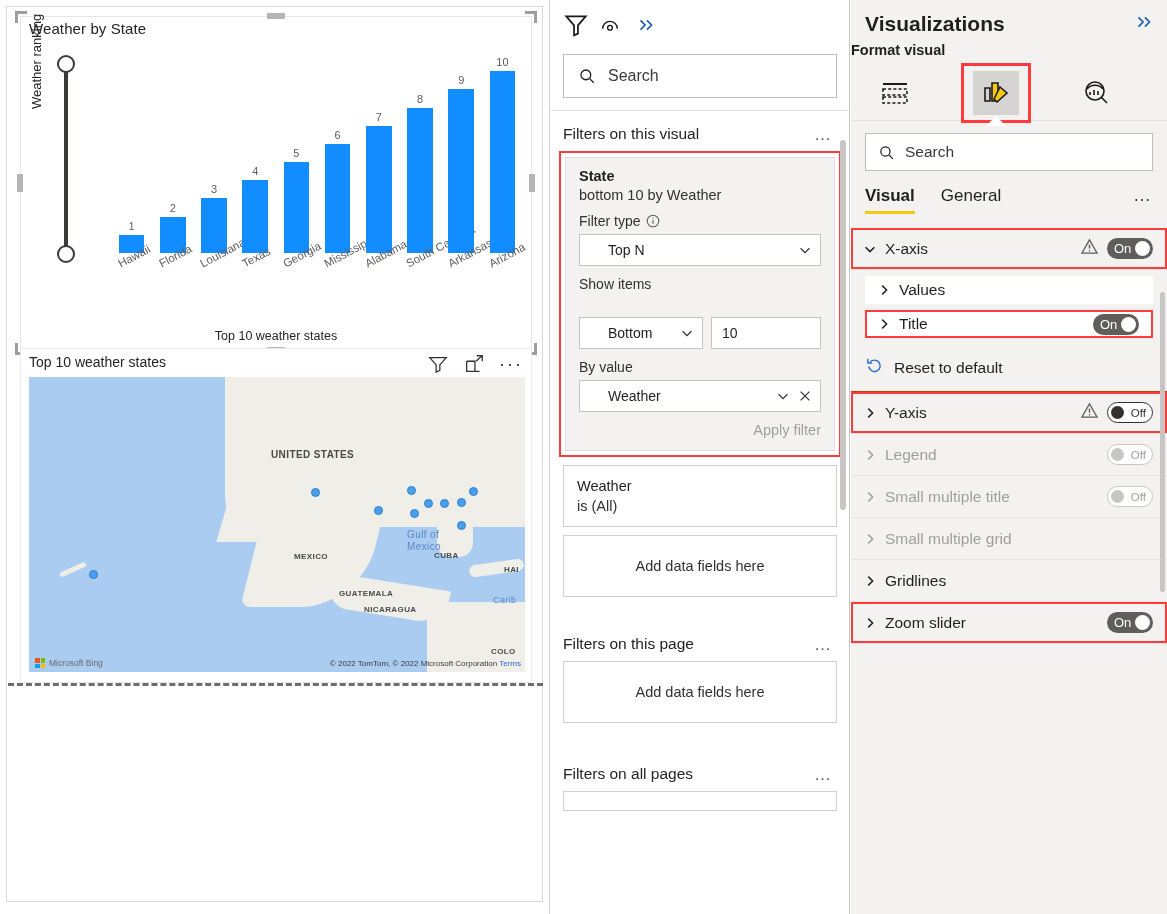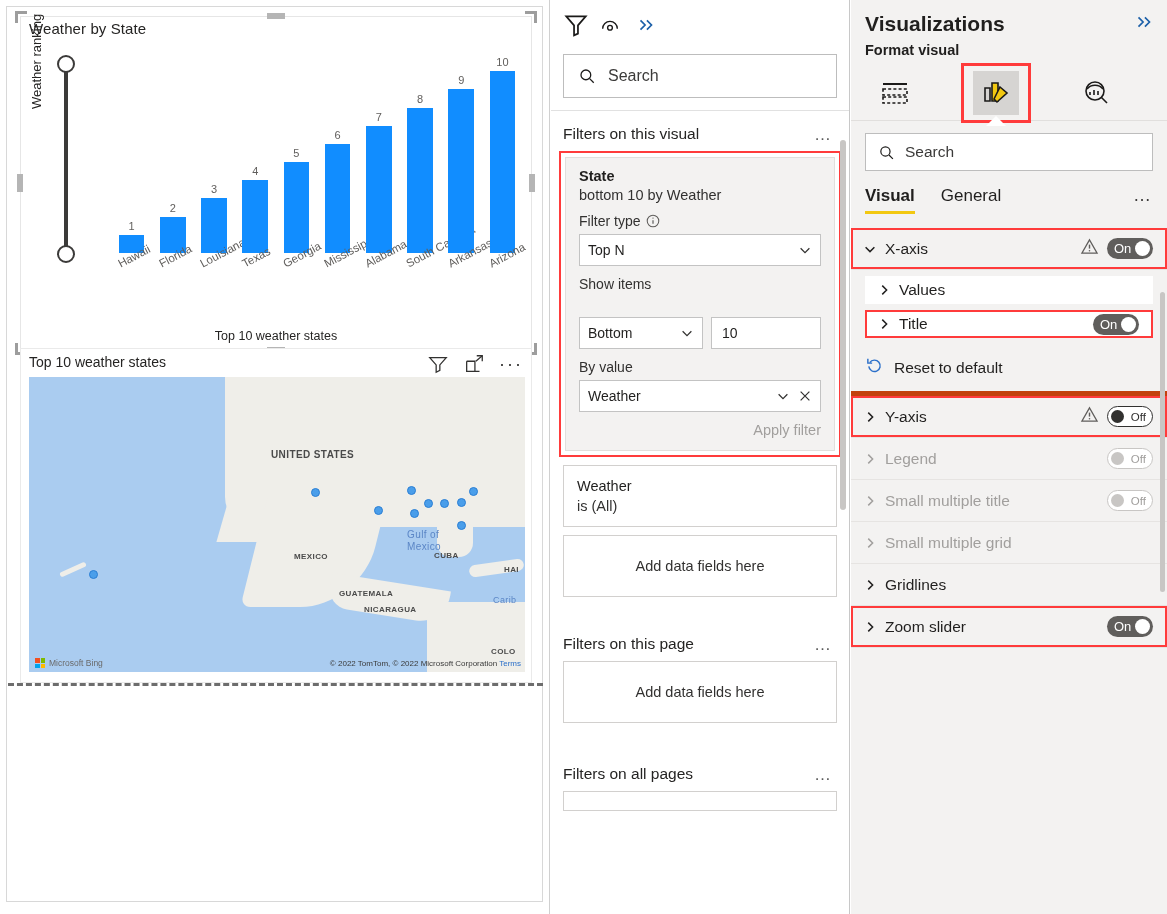--- a/index.html
+++ b/index.html
@@ -141,21 +141,21 @@
   .filter-card {
     background: #f3f2f1; border: 1px solid #e1dfdd;
     padding: 10px 13px 12px 13px;
   }
   .filter-card.plain { background:#fff; border:1px solid #d2d0ce; padding: 12px 13px; }
   .fc-name { font-size: 14.5px; font-weight: 700; color:#201f1e; margin-bottom: 3px; }
   .fc-sub { font-size: 14.5px; color:#323130; margin-bottom: 10px; }
   .fc-lbl { font-size: 14px; color:#323130; margin-bottom: 5px; display:flex; align-items:center; gap:6px; }
   .fc-select {
     height: 32px; border:1px solid #c3c3c3; background:#fff;
-    display:flex; align-items:center; padding: 0 8px 0 8px;
+    display:flex; align-items:center; padding: 0 8px 0 28px;
     font-size: 14px; color:#201f1e;
   }
   .fc-select .val { flex:1; }
   .fc-row { display:flex; gap:8px;margin-top:25px; }
   .fc-input {
     height: 32px; border:1px solid #c3c3c3; background:#fff; flex:1;
     display:flex; align-items:center; padding: 0 10px; font-size:14px; color:#201f1e;
   }
   .fc-apply { text-align:right; font-size:14.5px; color:#a19f9d; margin-top:10px; }
   .dropzone {
@@ -168,21 +168,21 @@
     background:#c8c6c4; border-radius:3px;
   }
 
   
   #viz-pane {
     position:absolute; left:851px; top:0; width:316px; height:914px;
     background:#f3f2f1; overflow:hidden;
   }
   .vp-header { display:flex; align-items:center; padding: 12px 12px 0 14px; }
   .vp-title { font-size: 21px; font-weight:600; color:#201f1e; flex:1; }
-  .vp-sub { font-size: 14.5px; font-weight:700; color:#201f1e; padding: 6px 0 4px 14px; }
+  .vp-sub { font-size: 14.5px; font-weight:700; color:#201f1e; padding: 6px 0 4px 0; }
   .vp-tabs { display:flex; align-items:center; padding: 4px 0 0 0; position:relative; height:58px; }
   .vp-tab {
     width: 58px; height: 48px; display:flex; align-items:center; justify-content:center;
     position:relative;
   }
   .vp-tab.t1 { margin-left: 16px; }
   .vp-tab.t2 { margin-left: 42px; }
   .vp-tab.t3 { margin-left: 42px; }
   .vp-tab.active .tab-bg {
     position:absolute; left:6px; top:2px; width:46px; height:44px; background:#d6d4d2;
@@ -232,21 +232,21 @@
   .toggle.on .knb { position:absolute; right:3px; width:15px; height:15px; border-radius:50%; background:#fff; }
   .toggle.on .txt { position:absolute; left:7px; font-size:13px; color:#fff; }
   .toggle.off { background:#fff; border:1.5px solid #323130; }
   .toggle.off .knb { position:absolute; left:3px; width:13px; height:13px; border-radius:50%; background:#323130; }
   .toggle.off .txt { position:absolute; right:6px; font-size:11.5px; color:#323130; }
   .toggle.off.dis { border-color:#c8c6c4; }
   .toggle.off.dis .knb { background:#c8c6c4; }
   .toggle.off.dis .txt { color:#a19f9d; }
 
   .sub-card { margin: 6px 14px; background:#fff; }
-  .reset-row { display:flex; align-items:center; gap:10px; padding: 12px 14px; border-bottom:5px solid #c2410c; }
+  .reset-row { display:flex; align-items:center; gap:10px; padding: 12px 14px; border-bottom:1px solid #c2410c; }
   .reset-row .lbl { font-size:15.5px; color:#201f1e; }
 
   .row-hl { position:relative; }
   .row-hl::after {
     content:""; position:absolute; left:0; right:0; top:0; bottom:0;
     border:2.5px solid #ff3b3b; pointer-events:none;
   }
   .vp-scrollbar {
     position:absolute; right:2px; top:292px; width:5px; height:300px;
     background:#c8c6c4; border-radius:3px;

